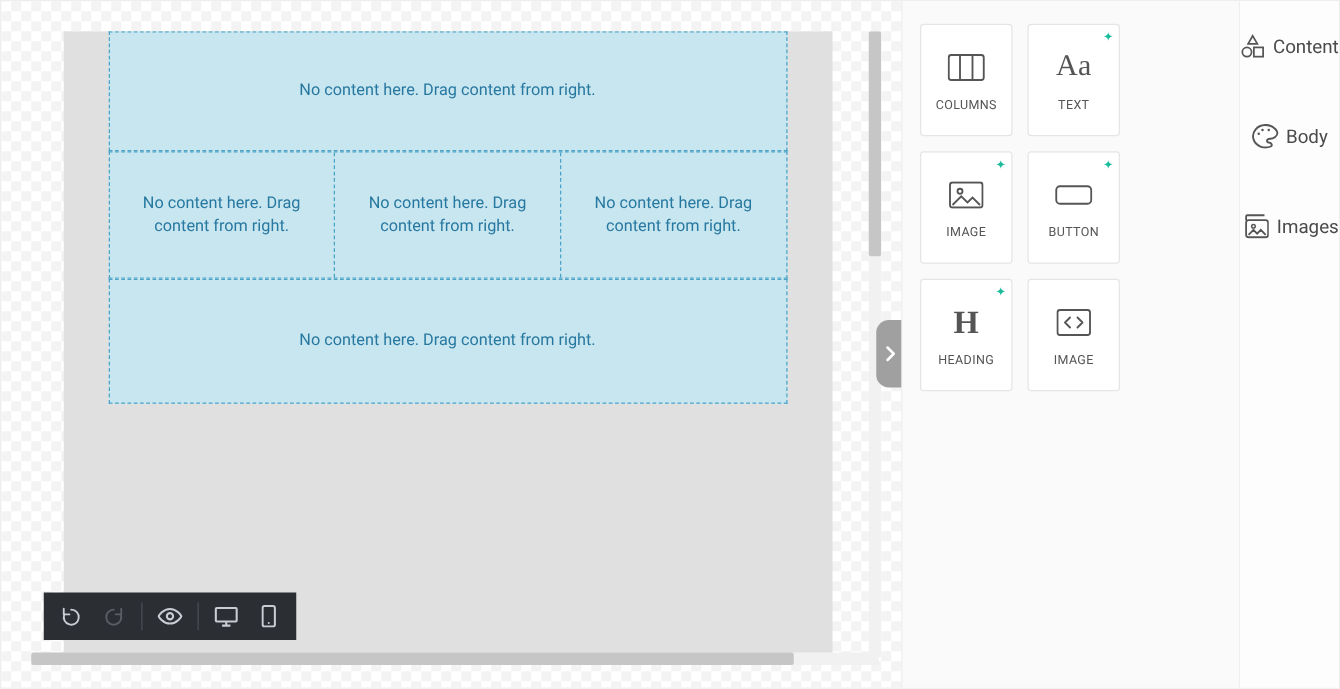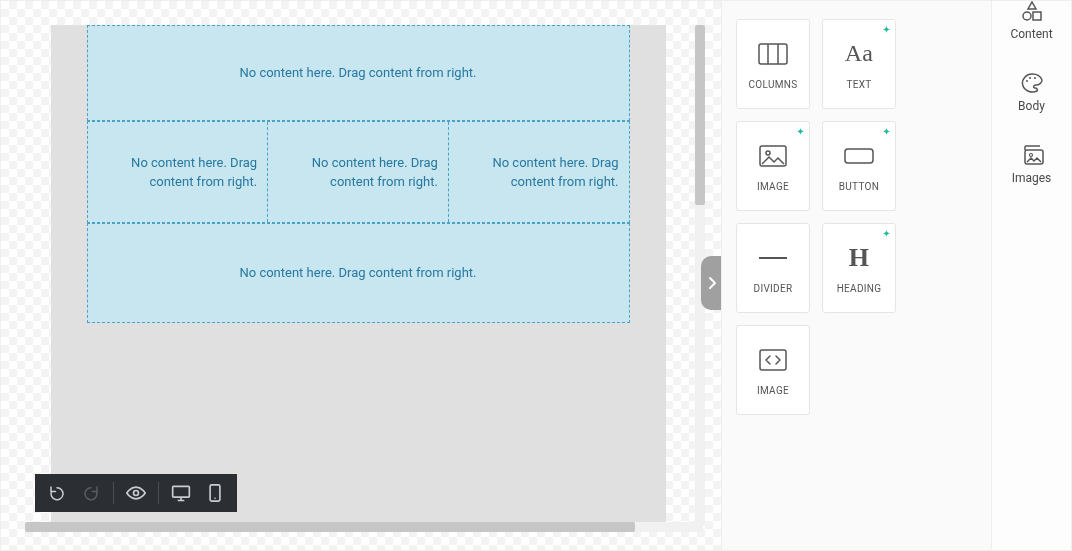--- a/index.html
+++ b/index.html
@@ -36,21 +36,21 @@
   }
   .drop-section {
     border: 1px dashed #4aa3c7;
     background: #c8e6f0;
   }
   .row1 { height: 96px; display:flex; align-items:center; justify-content:center; }
   .row2 { display:flex; }
   .row2 .cell { flex:1; height:100px; display:flex; align-items:center; justify-content:center; padding:0 10px; text-align:center; }
   .row2 .cell + .cell { border-left:1px dashed #4aa3c7; }
   .row3 { height:100px; display:flex; align-items:center; justify-content:center; }
-  .drop-text { color:#2778a0; font-size:13px; line-height:1.5;text-align:right; }
+  .drop-text { color:#2778a0; font-size:13px; line-height:1.5; }
   .vscroll {
     width: 10px;
     background:#f1f1f1;
     position: relative;
     margin-left:4px;
   }
   .vscroll .thumb { position:absolute; left:0; right:0; top:0; height:180px; background:#c6c6c6; border-radius:2px;}
   .expand-handle {
     position:absolute;
     right: -2px;
@@ -106,23 +106,23 @@
   .tile .aa { font-family: Georgia, serif; font-size:24px; color:#555;text-align:center;}
 
   .navtabs {
     width: 80px;
     background:#fdfdfd;
     border-left:1px solid #eee;
     display:flex; flex-direction:column;
   }
   .navtab {
     height:72px;
-    display:flex; flex-direction:column; align-items:center; justify-content:flex-start;
+    display:flex; flex-direction:row; align-items:center; justify-content:center;
     gap:6px;
-    font-size:12px; color:#4a4a4a;
+    font-size:15px; color:#4a4a4a;
   }
   .navtab.active { background:#f0f0f0; }
   .navtab svg, .navtab .gly { color:#4a4a4a; }
 </style>
 </head>
 <body>
 
 <div class="app">
 
   <div class="canvas-wrap">
@@ -227,28 +227,20 @@
     <div class="tile">
       <span class="star">✦</span>
       <span class="ic">
           <svg width="30" height="16" viewBox="0 0 30 16">
             <rect x="1" y="1" width="28" height="14" rx="3" stroke="#555" stroke-width="1.5" fill="none"></rect>
           </svg>
         </span>
       <span class="label">BUTTON</span>
     </div>
     <div class="tile">
-      <span class="ic">
-          <svg width="30" height="4" viewBox="0 0 30 4">
-            <line x1="1" y1="2" x2="29" y2="2" stroke="#555" stroke-width="2"></line>
-          </svg>
-        </span>
-      <span class="label">DIVIDER</span>
-    </div>
-    <div class="tile">
       <span class="star">✦</span>
       <span class="ic" style="font-family:Georgia,serif;font-size:26px;font-weight:bold;">H</span>
       <span class="label">HEADING</span>
     </div>
     <div class="tile">
       <span class="ic">
           <svg width="28" height="22" viewBox="0 0 28 22">
             <rect x="1" y="1" width="26" height="20" rx="2" stroke="#555" stroke-width="1.5" fill="none"></rect>
             <path d="M11 7l-4 4 4 4M17 7l4 4-4 4" stroke="#555" stroke-width="1.5" fill="none" stroke-linecap="round" stroke-linejoin="round"></path>
           </svg>

